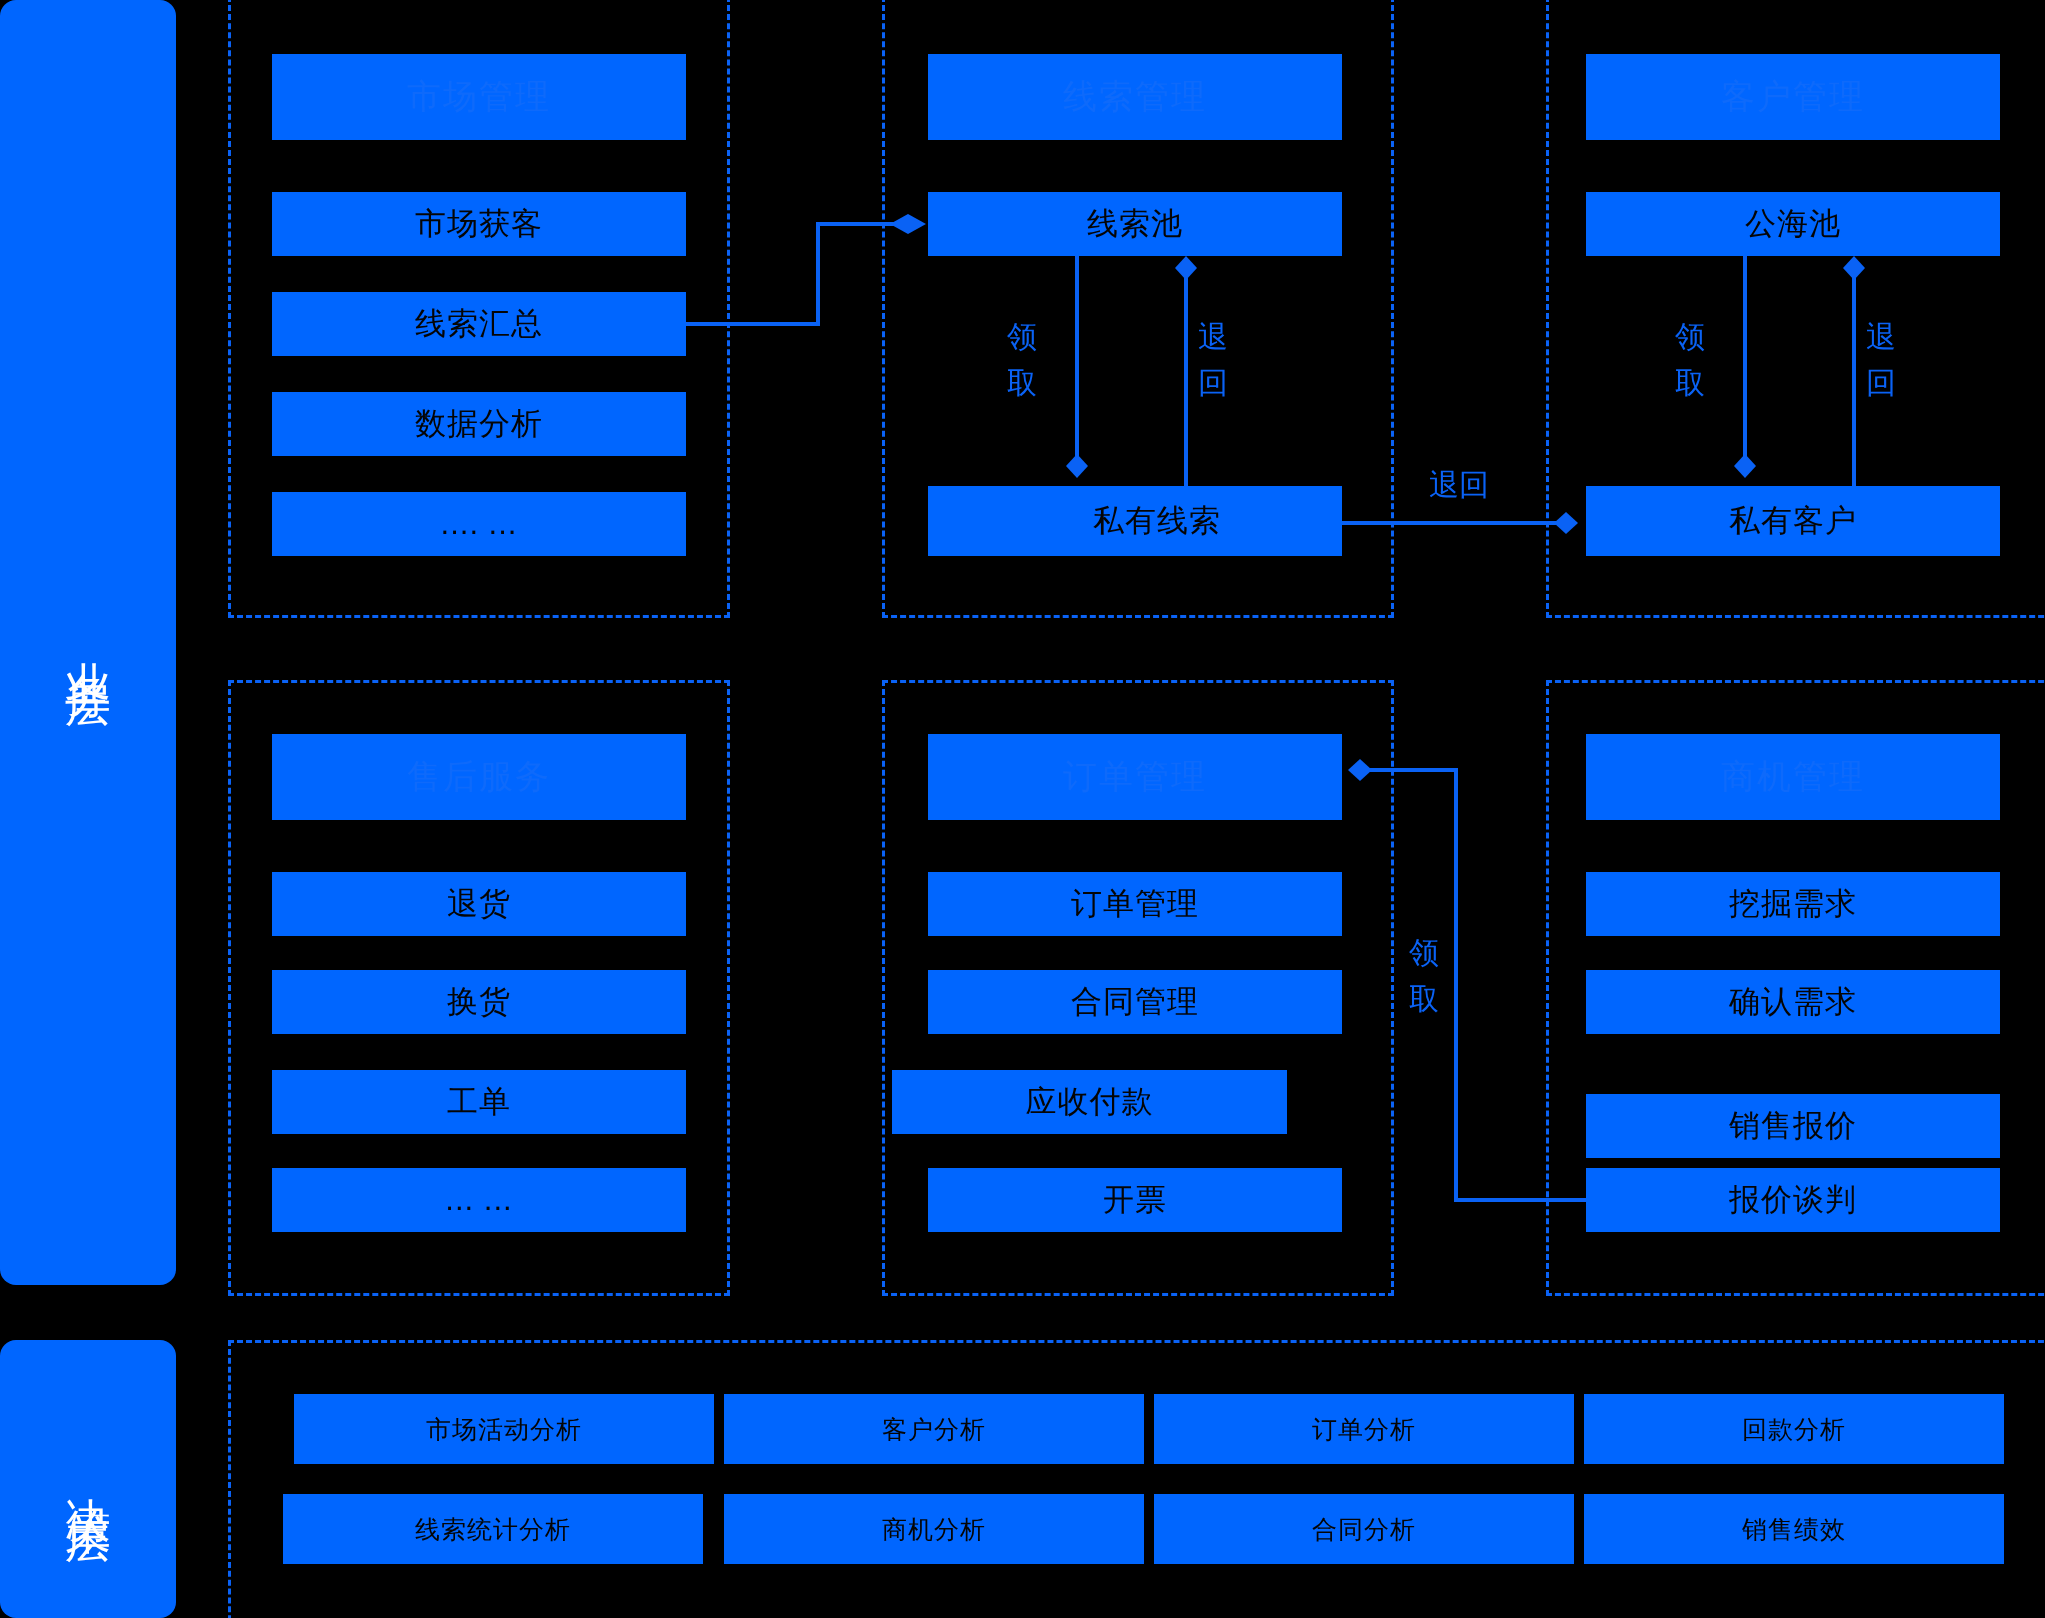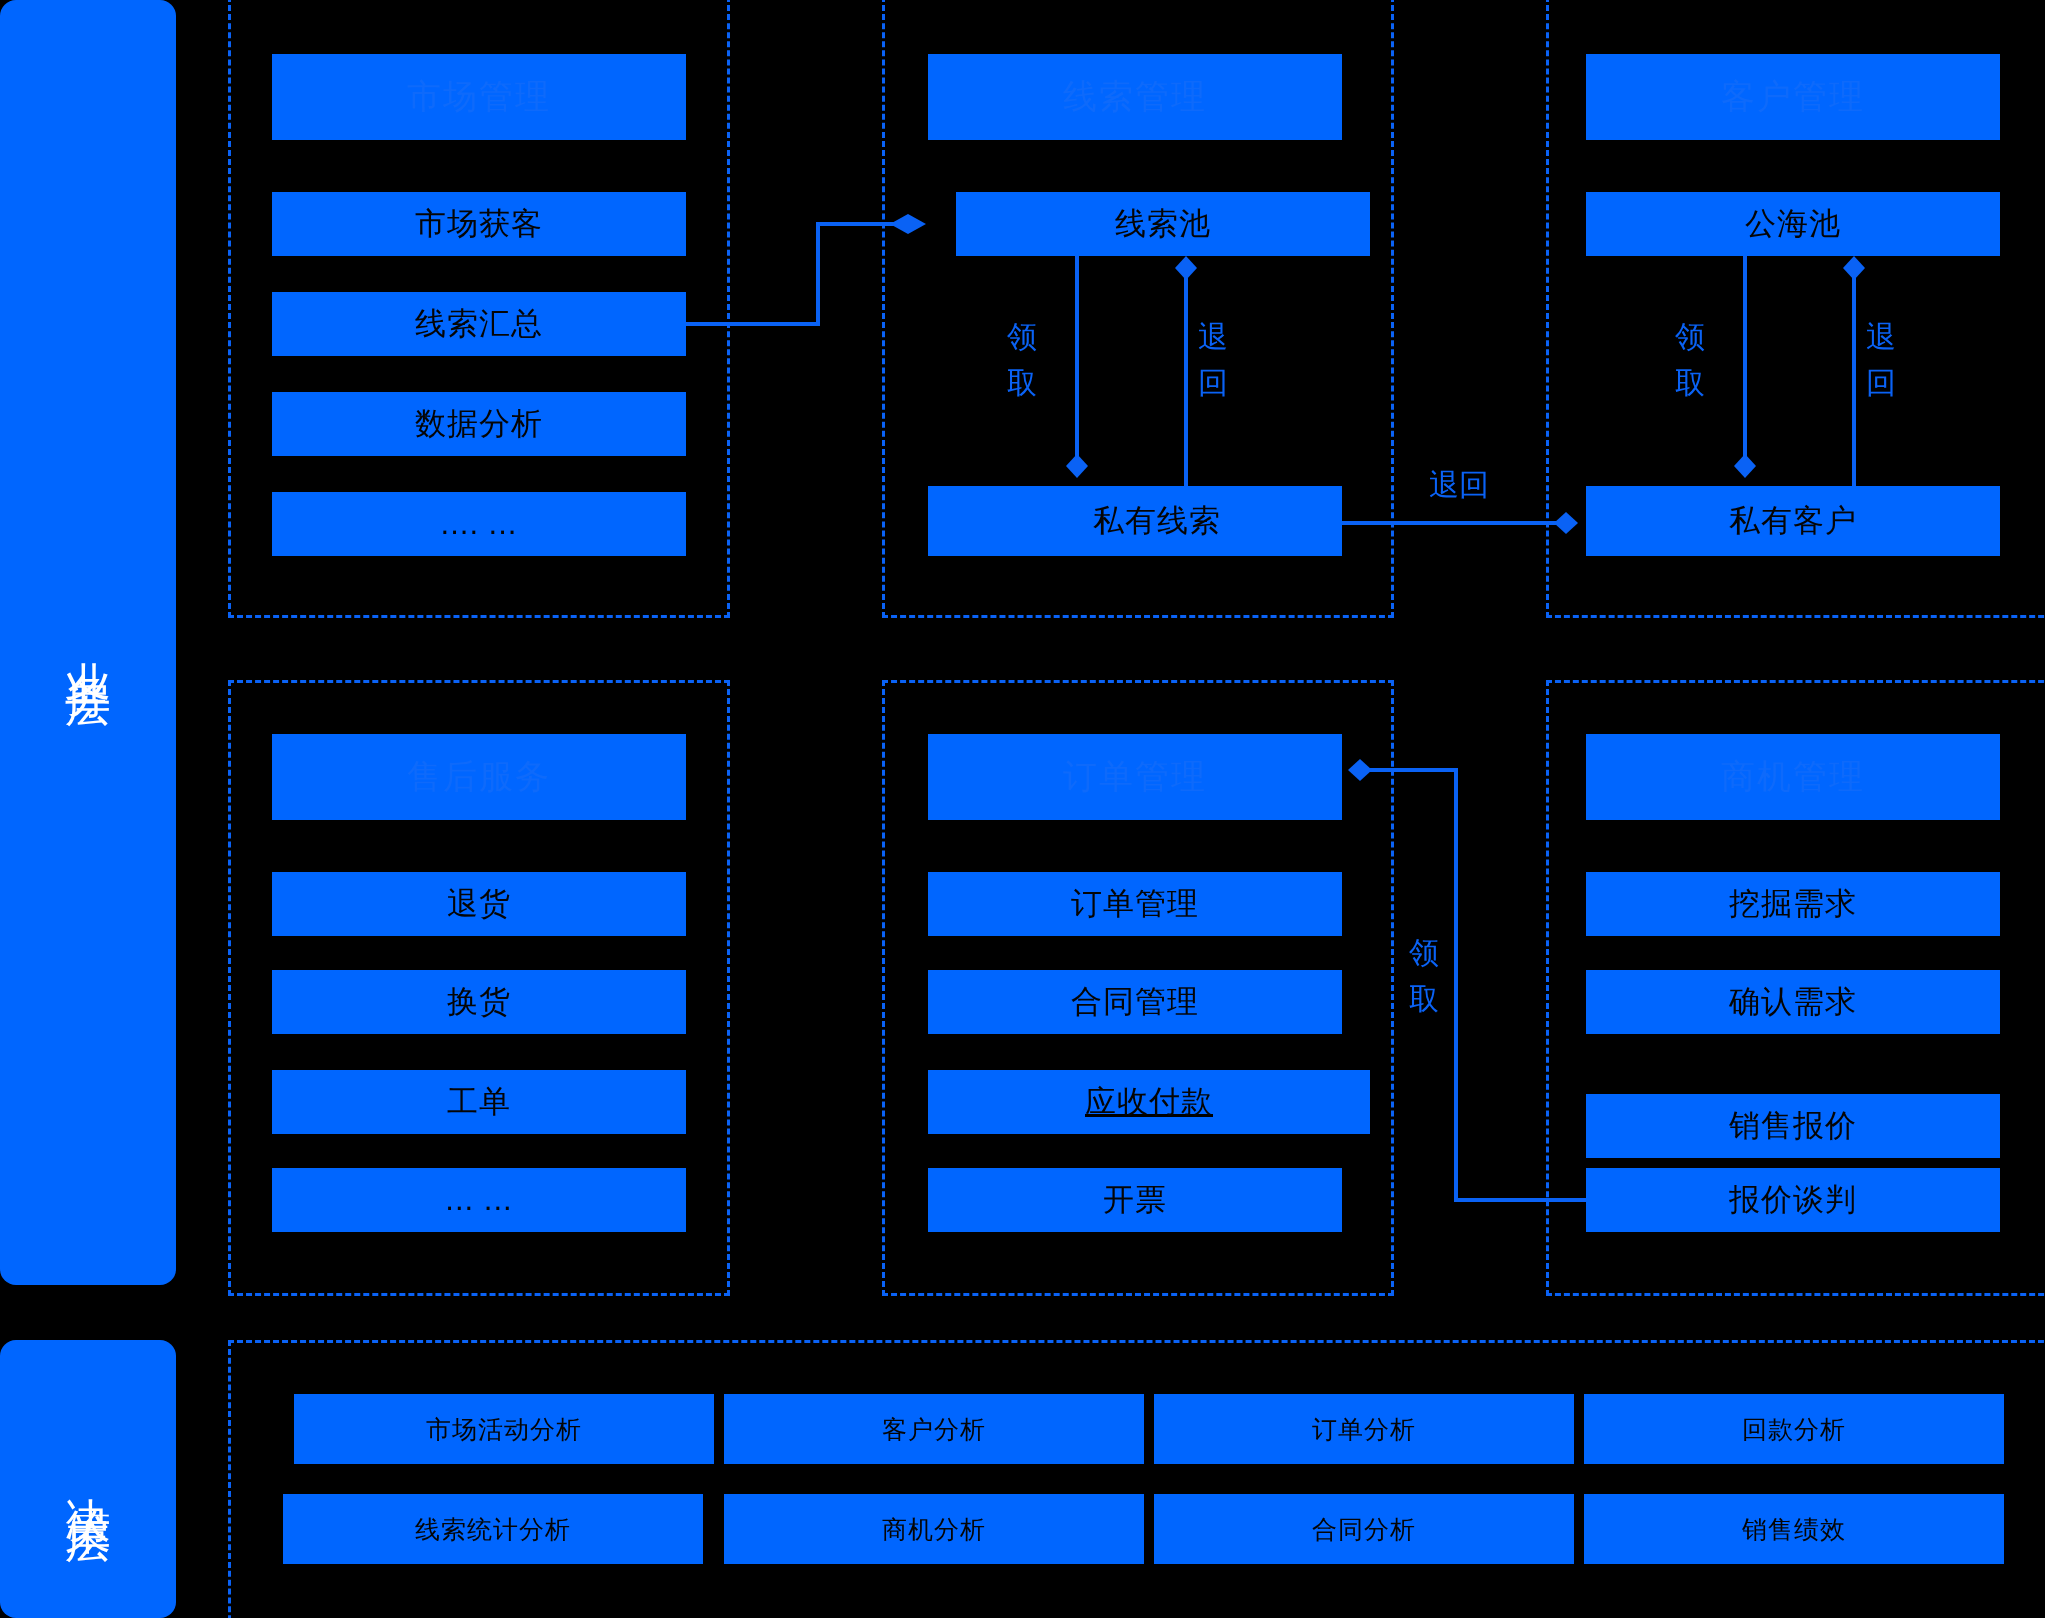--- a/index.html
+++ b/index.html
@@ -63,21 +63,21 @@
   <span class="item-label">数据分析</span>
 </div>
 <div class="item" style="left:272px;top:492px;width:414px;height:64px;">
   <span class="item-label">.... ...</span>
 </div>
 
 <div class="panel" style="left:882px;top:-4px;width:512px;height:622px;"></div>
 <div class="hdr" style="left:928px;top:54px;width:414px;height:86px;">
   <span class="hdr-label">线索管理</span>
 </div>
-<div class="item" style="left:956px;top:192px;width:414px;height:64px;">
+<div class="item" style="left:928px;top:192px;width:414px;height:64px;">
   <span class="item-label">线索池</span>
 </div>
 <div class="item" style="left:928px;top:486px;width:414px;height:70px;padding-left:44px;">
   <span class="item-label">私有线索</span>
 </div>
 
 <div class="panel" style="left:1546px;top:-4px;width:516px;height:622px;"></div>
 <div class="hdr" style="left:1586px;top:54px;width:414px;height:86px;">
   <span class="hdr-label">客户管理</span>
 </div>
@@ -108,21 +108,21 @@
 <div class="panel" style="left:882px;top:680px;width:512px;height:616px;"></div>
 <div class="hdr" style="left:928px;top:734px;width:414px;height:86px;">
   <span class="hdr-label">订单管理</span>
 </div>
 <div class="item" style="left:928px;top:872px;width:414px;height:64px;">
   <span class="item-label">订单管理</span>
 </div>
 <div class="item" style="left:928px;top:970px;width:414px;height:64px;">
   <span class="item-label">合同管理</span>
 </div>
-<div class="item" style="left:928px;top:1070px;width:442px;height:64px;text-decoration:underline;">
+<div class="item" style="left:892px;top:1070px;width:395px;height:64px;">
   <span class="item-label">应收付款</span>
 </div>
 <div class="item" style="left:928px;top:1168px;width:414px;height:64px;">
   <span class="item-label">开票</span>
 </div>
 
 <div class="panel" style="left:1546px;top:680px;width:516px;height:616px;"></div>
 <div class="hdr" style="left:1586px;top:734px;width:414px;height:86px;">
   <span class="hdr-label">商机管理</span>
 </div>

